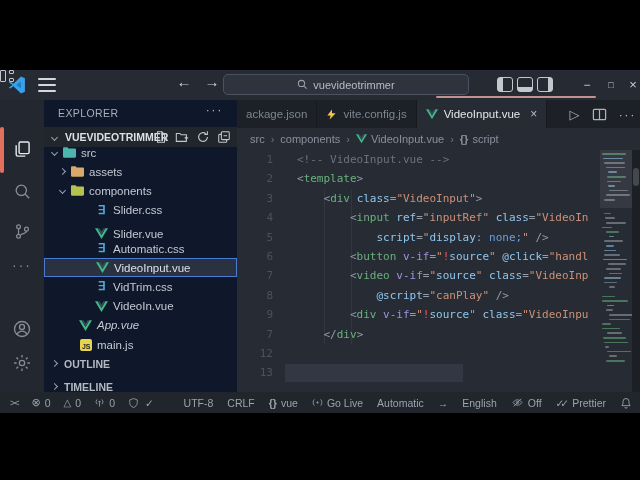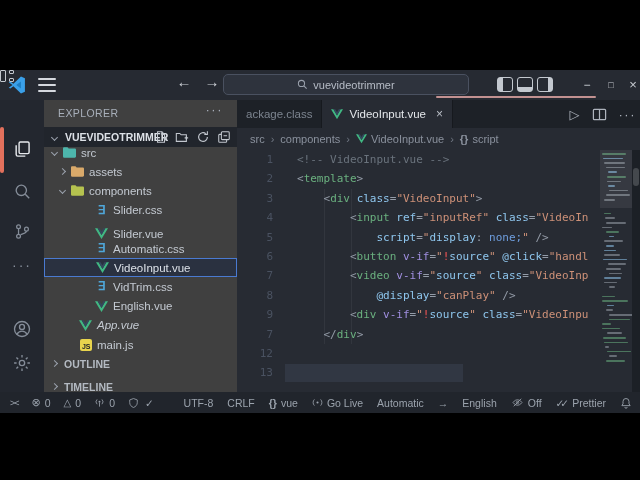--- a/index.html
+++ b/index.html
@@ -28,21 +28,21 @@
   #wc-min{left:578px;} #wc-max{left:602px;font-size:9px;} #wc-close{left:624px;font-size:13px;}
   
   #tab-active-line{position:absolute;left:436px;top:26px;width:160px;height:2px;background:#c29191;border-radius:2px;}
   
   #activitybar{position:absolute;left:0;top:30px;width:44px;height:292px;background:#23272f;}
   #accent-strip{position:absolute;left:0;top:27px;width:3.5px;height:46px;background:#e2705c;border-radius:2px;}
   .act-item{position:absolute;left:0;width:44px;height:38px;display:flex;align-items:center;justify-content:center;color:#858d99;}
   .act-item.active{color:#e6e9ed;}
   .act-more{font-size:14px;letter-spacing:2px;color:#858d99;}
   
-  #sidebar{position:absolute;left:44px;top:30px;width:193px;height:292px;background:#404040;overflow:hidden;}
+  #sidebar{position:absolute;left:44px;top:30px;width:193px;height:292px;background:#0f172a;overflow:hidden;}
   #exp-head{position:absolute;left:0;top:0;width:100%;height:26px;display:flex;align-items:center;}
   #exp-title{margin-left:14px;font-size:10.5px;letter-spacing:.4px;color:#a8afba;}
   #exp-more{position:absolute;right:14px;top:2px;font-size:13px;letter-spacing:1.5px;color:#a8afba;}
   #proj-head{position:absolute;left:0;top:27px;width:100%;height:20px;background:#21252c;z-index:5;display:flex;align-items:center;}
   #proj-title{font-size:10.5px;font-weight:bold;color:#dde1e7;margin-left:4px;}
   #proj-actions{position:absolute;right:6px;top:3px;display:flex;gap:7px;color:#c3c8cf;}
   #proj-actions .pa{width:14px;height:14px;}
   #tree{position:absolute;left:0;top:43px;width:100%;}
   .trow{position:absolute;left:0;width:100%;height:19.2px;display:flex;align-items:center;font-size:11.5px;color:#c3c9d1;}
   .trow.sel{background:#2a3140;border:1px solid #4a7ad1;color:#dbe0e7;}
@@ -280,21 +280,21 @@
           </div>
           <div class="trow" style="top: 153.6px;">
             <span style="width:40px;flex:none;"></span>
             <span class="chev none"></span>
             <span class="ticon">
               <svg width="13" height="11.18" viewBox="0 0 24 20">
                 <path fill="#41b883" d="M0 0h4.8L12 12.6 19.2 0H24L12 20z"></path>
                 <path fill="#34495e" d="M4.8 0h3.6L12 6.3 15.6 0h3.6L12 12.6z"></path>
               </svg>
             </span>
-            <span>English.vue</span>
+            <span>VideoIn.vue</span>
           </div>
           <div class="trow" style="top: 172.8px; font-style: italic;">
             <span style="width:24px;flex:none;"></span>
             <span class="chev none"></span>
             <span class="ticon">
               <svg width="13" height="11.18" viewBox="0 0 24 20">
                 <path fill="#41b883" d="M0 0h4.8L12 12.6 19.2 0H24L12 20z"></path>
                 <path fill="#34495e" d="M4.8 0h3.6L12 6.3 15.6 0h3.6L12 12.6z"></path>
               </svg>
             </span>
@@ -315,21 +315,27 @@
         </div>
         <div class="sec-row" style="top: 277px;">
           <span class="chev right"></span>
           <span>TIMELINE</span>
         </div>
       </div>
 
     <div id="editor">
       <div id="tabbar">
           <div class="tab">
-            <span>ackage.class</span>
+            <span>ackage.json</span>
+          </div>
+          <div class="tab">
+            <svg width="11" height="13" viewBox="0 0 24 24">
+              <path fill="#f2c94c" d="M13 1 3 14h7l-2 9 13-14h-8z"></path>
+            </svg>
+            <span>vite.config.js</span>
           </div>
           <div class="tab active">
             <svg width="12" height="10.32" viewBox="0 0 24 20">
               <path fill="#41b883" d="M0 0h4.8L12 12.6 19.2 0H24L12 20z"></path>
               <path fill="#34495e" d="M4.8 0h3.6L12 6.3 15.6 0h3.6L12 12.6z"></path>
             </svg>
             <span>VideoInput.vue</span>
             <span class="close">×</span>
           </div>
         </div>
@@ -366,21 +372,21 @@
       <div id="code">
           <div class="iguide" style="left: 86.8px; top: 39px; height: 155px;"></div>
           <div class="iguide" style="left: 113.6px; top: 39px; height: 155px;"></div>
           <div class="cline"><span class="ln">1</span><span class="ctext"><span class="tk-comment">&lt;!-- VideoInput.vue --&gt;</span></span></div>
           <div class="cline"><span class="ln">2</span><span class="ctext"><span class="tk-punc">&lt;</span><span class="tk-tag">template</span><span class="tk-punc">&gt;</span></span></div>
           <div class="cline"><span class="ln">3</span><span class="ctext"><span class="tk-txt">    </span><span class="tk-punc">&lt;</span><span class="tk-tag">div</span><span class="tk-txt"> </span><span class="tk-attr">class</span><span class="tk-punc">=</span><span class="tk-str">"VideoInput"</span><span class="tk-punc">&gt;</span></span></div>
           <div class="cline"><span class="ln">4</span><span class="ctext"><span class="tk-txt">        </span><span class="tk-punc">&lt;</span><span class="tk-tag">input</span><span class="tk-txt"> </span><span class="tk-attr">ref</span><span class="tk-punc">=</span><span class="tk-str">"inputRef"</span><span class="tk-txt"> </span><span class="tk-attr">class</span><span class="tk-punc">=</span><span class="tk-str">"VideoIn</span></span></div>
           <div class="cline"><span class="ln">5</span><span class="ctext"><span class="tk-txt">            </span><span class="tk-attr">script</span><span class="tk-punc">=</span><span class="tk-str">"</span><span class="tk-attr">display</span><span class="tk-punc">:</span><span class="tk-cssv"> none;</span><span class="tk-str">"</span><span class="tk-punc"> /&gt;</span></span></div>
           <div class="cline"><span class="ln">6</span><span class="ctext"><span class="tk-txt">        </span><span class="tk-punc">&lt;</span><span class="tk-tag">button</span><span class="tk-txt"> </span><span class="tk-dir">v-if</span><span class="tk-punc">=</span><span class="tk-str">"</span><span class="tk-bang">!</span><span class="tk-expr">source</span><span class="tk-str">"</span><span class="tk-txt"> </span><span class="tk-attr">@click</span><span class="tk-punc">=</span><span class="tk-str">"handl</span></span></div>
           <div class="cline"><span class="ln">7</span><span class="ctext"><span class="tk-txt">        </span><span class="tk-punc">&lt;</span><span class="tk-tag">video</span><span class="tk-txt"> </span><span class="tk-dir">v-if</span><span class="tk-punc">=</span><span class="tk-str">"</span><span class="tk-expr">source</span><span class="tk-str">"</span><span class="tk-txt"> </span><span class="tk-attr">class</span><span class="tk-punc">=</span><span class="tk-str">"VideoInp</span></span></div>
-          <div class="cline"><span class="ln">8</span><span class="ctext"><span class="tk-txt">            </span><span class="tk-attr">@display</span><span class="tk-punc">=</span><span class="tk-str">"canPlay"</span><span class="tk-punc"> /&gt;</span></span></div>
+          <div class="cline"><span class="ln">8</span><span class="ctext"><span class="tk-txt">            </span><span class="tk-attr">@script</span><span class="tk-punc">=</span><span class="tk-str">"canPlay"</span><span class="tk-punc"> /&gt;</span></span></div>
           <div class="cline"><span class="ln">9</span><span class="ctext"><span class="tk-txt">        </span><span class="tk-punc">&lt;</span><span class="tk-tag">div</span><span class="tk-txt"> </span><span class="tk-dir">v-if</span><span class="tk-punc">=</span><span class="tk-str">"</span><span class="tk-bang">!</span><span class="tk-expr">source</span><span class="tk-str">"</span><span class="tk-txt"> </span><span class="tk-attr">class</span><span class="tk-punc">=</span><span class="tk-str">"VideoInpu</span></span></div>
           <div class="cline"><span class="ln">7</span><span class="ctext"><span class="tk-txt">    </span><span class="tk-punc">&lt;/</span><span class="tk-tag">div</span><span class="tk-punc">&gt;</span></span></div>
           <div class="cline"><span class="ln">12</span><span class="ctext"></span></div>
           <div class="cline"><span class="hlbox"></span><span class="ln">13</span><span class="ctext"><span class="tk-punc">&lt;</span><span class="tk-tag">script</span><span class="tk-punc">&gt;</span></span></div>
         </div>
       <div id="minimap">
           <div class="mm-bar" style="left: 2px; width: 24.2568px; top: 3px; background: rgb(106, 176, 127); opacity: 0.55;"></div>
           <div class="mm-bar" style="left: 3px; width: 20.0462px; top: 7.6px; background: rgb(143, 199, 239); opacity: 0.55;"></div>
           <div class="mm-bar" style="left: 4px; width: 20.5452px; top: 12.2px; background: rgb(154, 162, 172); opacity: 0.55;"></div>
           <div class="mm-bar" style="left: 6px; width: 19.0593px; top: 16.8px; background: rgb(154, 162, 172); opacity: 0.55;"></div>

